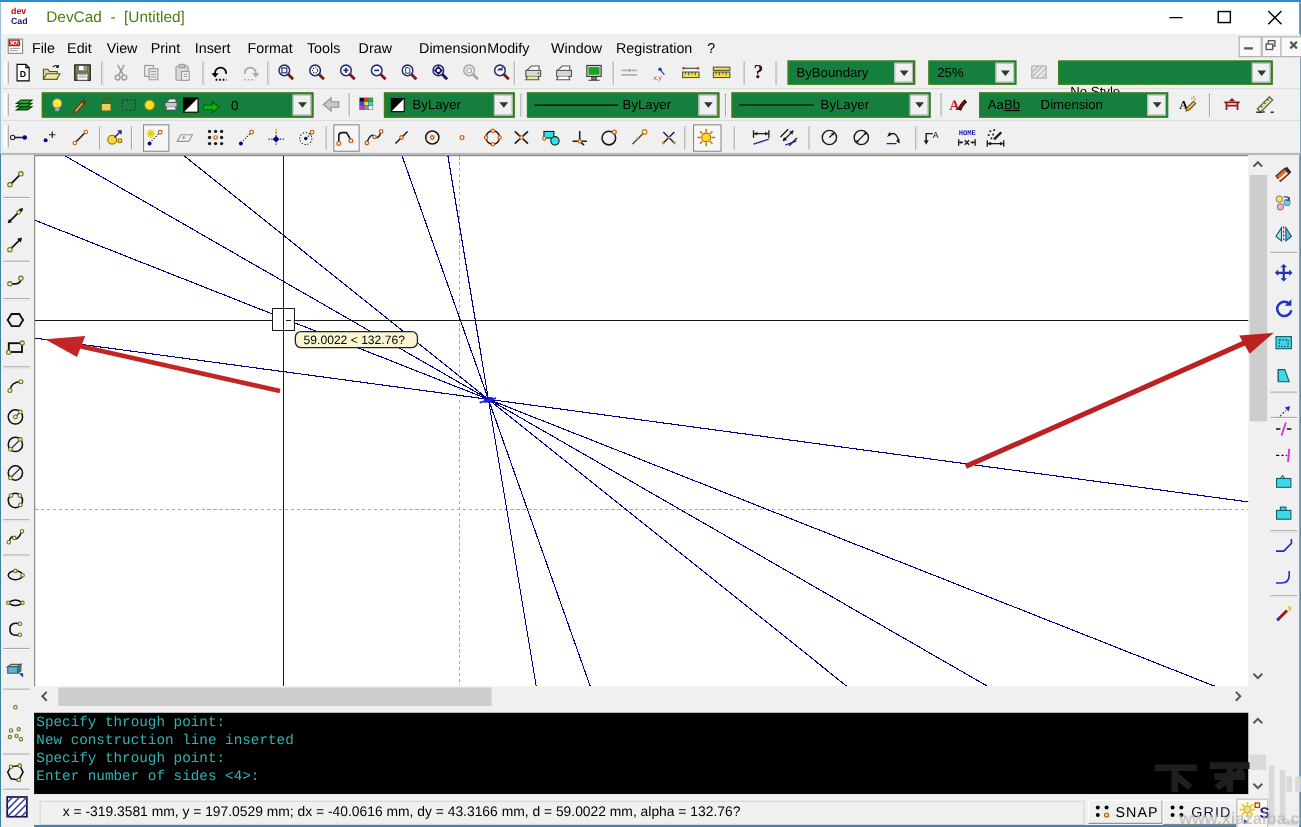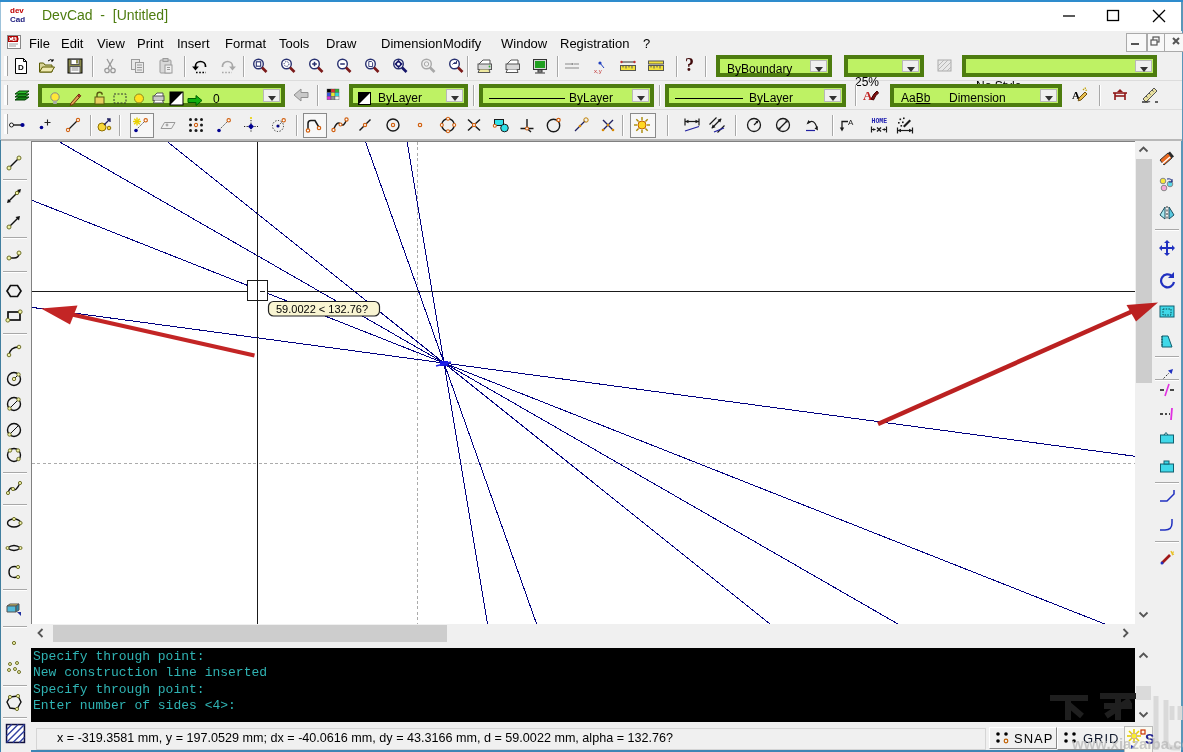--- a/index.html
+++ b/index.html
@@ -1,21 +1,21 @@
 <!DOCTYPE html>
 <html><head>
 <meta charset="utf-8">
 <style>
 html,body{margin:0;padding:0;overflow:hidden}
 body{width:1183px;height:752px;position:relative;font-family:"Liberation Sans",sans-serif;background:#f0f0f0}
 .abs{position:absolute}
 .i{position:absolute;width:18px;height:18px}
 .sep-v{position:absolute;width:1px;background:#a8a8a8;border-right:1px solid #fff}
 .sep-h{position:absolute;height:1px;background:#a8a8a8;border-bottom:1px solid #fff}
-.combo{position:absolute;background:#bef264;border:4px solid #4d7c0f;box-sizing:border-box}
+.combo{position:absolute;background:#15803d;border:1px solid #4d7c0f;box-sizing:border-box}
 .dd{position:absolute;right:1px;top:1px;bottom:1px;width:17px;background:#f0f0f0;border:1px solid #b8b8b8;box-sizing:border-box}
 .dd:after{content:"";position:absolute;left:4px;top:6px;border:4px solid transparent;border-top:5px solid #333}
 .ctext{position:absolute;font-size:12px;color:#000;white-space:pre}
 .mitem{position:absolute;top:5px;font-size:13px;color:#000}
 </style>
 </head>
 <body>
 
 <div class="abs" style="left:0;top:0;width:1183px;height:2px;background:#2e8ccd"></div>
 <div class="abs" style="left:0;top:2px;width:1183px;height:29px;background:#ffffff"></div>
@@ -223,21 +223,21 @@
 <div class="sep-v" style="left:705px;top:56px;height:21px"></div>
 <svg class="i" style="left:681px;top:55px" viewBox="0 0 18 18">
       <text x="4" y="16" font-size="18" font-weight="bold" fill="#40090a" font-family="Liberation Serif">?</text>
     </svg>
 
 <div class="combo" style="left:716px;top:55px;width:116px;height:22px">
       <div class="ctext" style="left:7px;top:3px">ByBoundary</div>
       <div class="dd"></div>
     </div>
 <div class="combo" style="left:844px;top:55px;width:80px;height:22px">
-      <div class="ctext" style="left:7px;top:16px">25%</div>
+      <div class="ctext" style="left:7px;top:3px">25%</div>
       <div class="dd"></div>
     </div>
 <svg class="i" style="left:936px;top:57px" viewBox="0 0 18 18">
       <rect x="2" y="3" width="13" height="11" fill="#e8e8e8" stroke="#aaa"></rect>
       <path d="M2 13 l10-10 M2 9 l6-6 M6 14 l9-9 M11 14 l4-4" stroke="#b8b8b8"></path>
     </svg>
 <div class="combo" style="left:962px;top:55px;width:195px;height:22px">
       <div class="ctext" style="left:10px;top:20px">No Style</div>
       <div class="dd"></div>
     </div>

